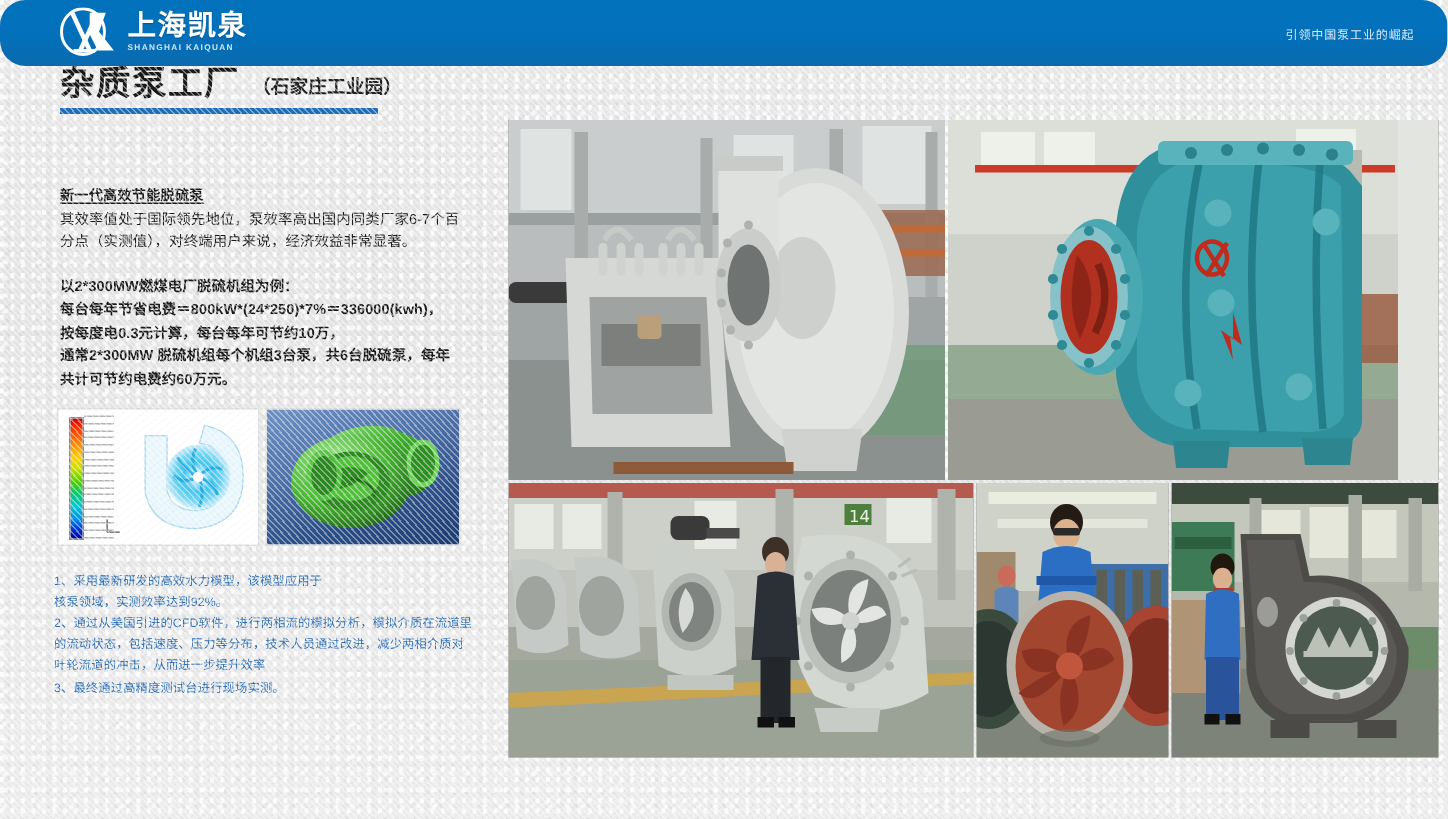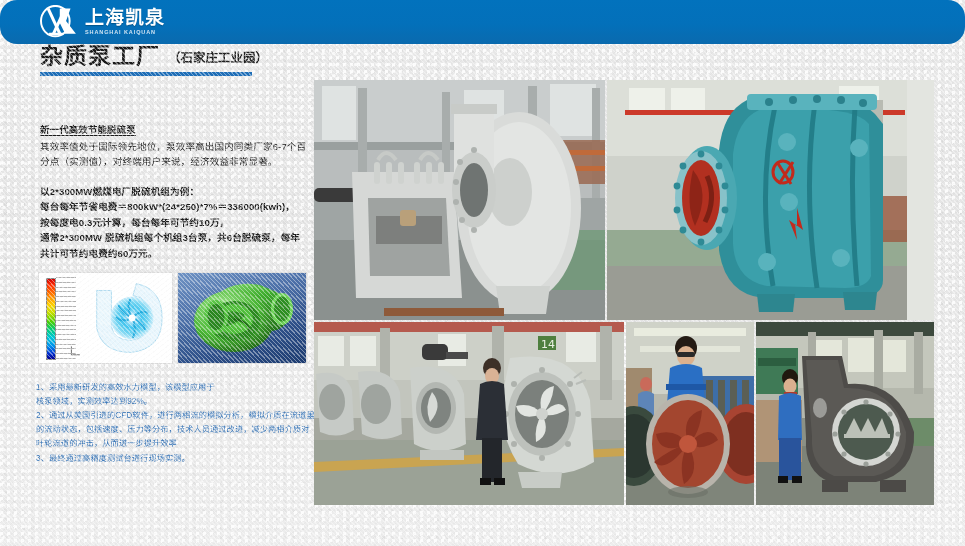--- a/index.html
+++ b/index.html
@@ -88,21 +88,21 @@
   }
 
   
   .notes{
     position:absolute;left:36px;top:381px;width:284px;color:#2e6fb5;
     font-size:8.2px;line-height:1.72;letter-spacing:.1px;
   }
   .notes p{margin:0;}
 
   
-  .photos{position:absolute;left:314px;top:80px;width:620px;height:425px;z-index:4;}
+  .photos{position:absolute;left:339px;top:80px;width:620px;height:425px;z-index:4;}
   .ph{position:absolute;overflow:hidden;background:#8b8b8b;}
   .ph > svg{display:block;width:100%;height:100%;}
   .p-tl{left:0;top:0;width:291px;height:240px;}
   .p-tr{left:293px;top:0;width:327px;height:240px;}
   .p-bl{left:0;top:242px;width:310px;height:183px;}
   .p-bm{left:312px;top:242px;width:128px;height:183px;}
   .p-br{left:442px;top:242px;width:178px;height:183px;}
 </style>
 </head>
 <body>
@@ -116,20 +116,21 @@
         <path d="M11 4 L24 32" stroke="#ffffff" stroke-width="3.4" fill="none"></path>
         <path d="M30 4 L17 32" stroke="#ffffff" stroke-width="3.4" fill="none"></path>
         <path d="M24 4 L36 4 L31 18 L42 32 L30 32 L24 20 Z" fill="#ffffff"></path>
         <rect x="12" y="31" width="16" height="2.6" fill="#ffffff"></rect>
       </svg>
       <div class="logo-text">
         <span class="logo-cn">上海凯泉</span>
         <span class="logo-en">SHANGHAI KAIQUAN</span>
       </div>
     </div>
+    <div class="header-slogan">引领中国泵工业的崛起</div>
   </div>
 
   <div class="title-block">
     <div class="title-row">
       <span class="title-main">杂质泵工厂</span>
       <span class="title-sub">（石家庄工业园）</span>
     </div>
     <div class="title-rule"></div>
   </div>
 

